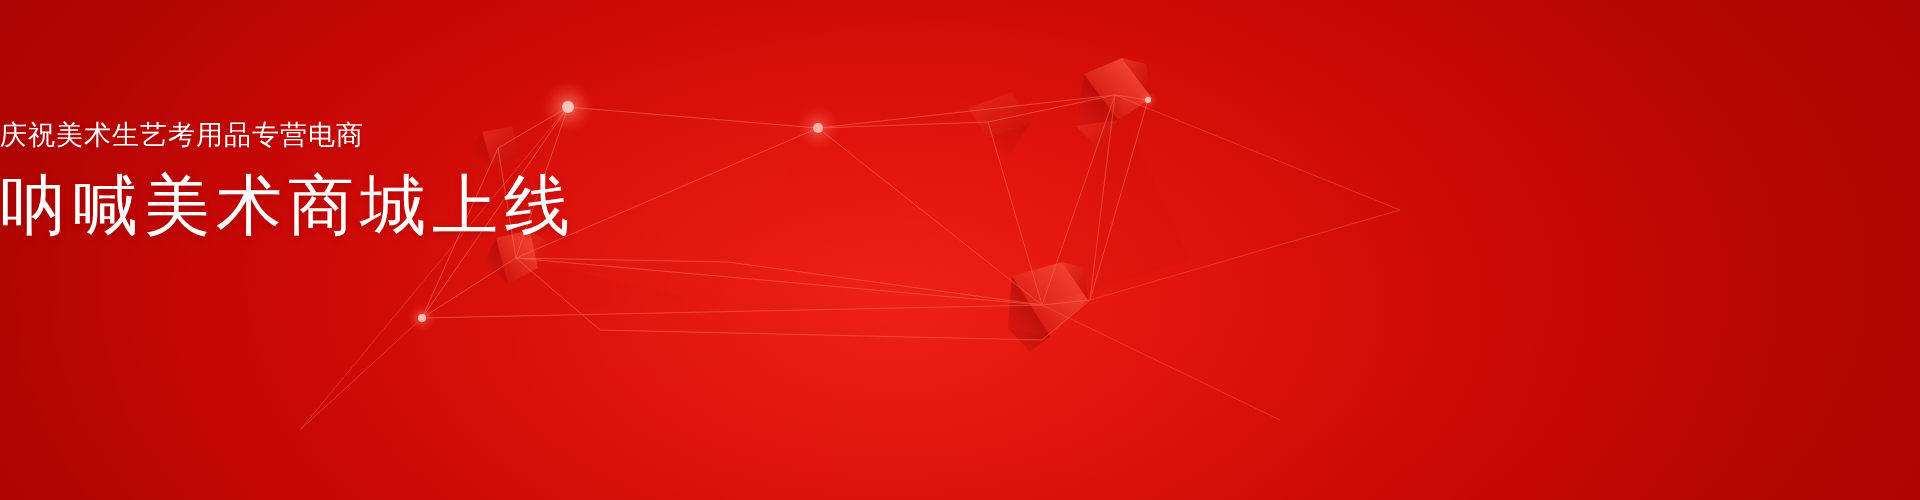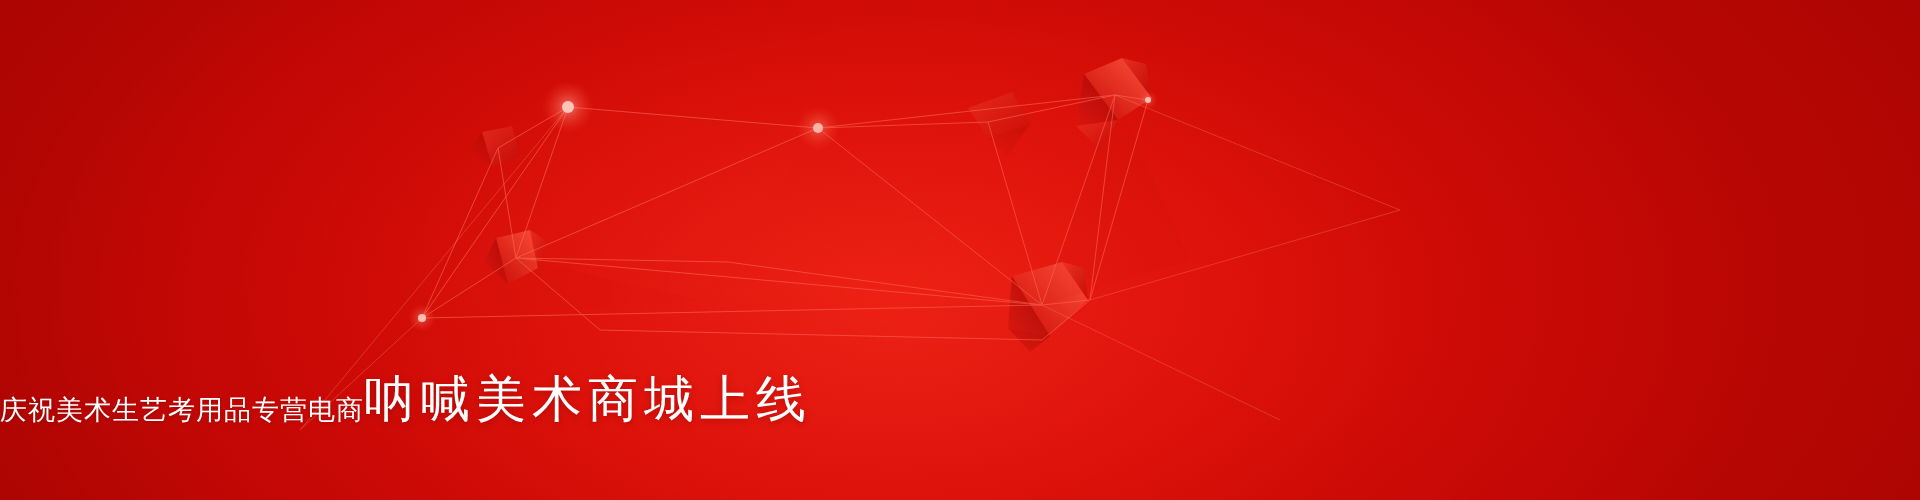--- a/index.html
+++ b/index.html
@@ -29,41 +29,41 @@
   #poly-layer, #line-layer, #node-layer {
     position:absolute; inset:0; width:1920px; height:500px;
   }
 
   .txt-wrap {
     position:absolute;
     left:0; right:0;
     top:0;
     height:424px;
     display:flex;
-    flex-direction:row;
-    align-items:flex-end;
+    flex-direction:column;
+    align-items:flex-start;
     justify-content:flex-start;
     z-index:6;
   }
 
   .subtitle {
     margin-top:122px;
     color:#ffffff;
     font-size:27px;
     letter-spacing:1px;
     line-height:1;
     font-family:"Liberation Sans", sans-serif;
     text-shadow:0 1px 3px rgba(120,0,0,.45);
     white-space:nowrap;
   }
 
   .title {
     margin-top:24px;
     color:#ffffff;
-    font-size:50px;
+    font-size:66px;
     line-height:1;
     letter-spacing:6px;
     font-family:"Liberation Serif", serif;
     font-weight:400;
     text-shadow:0 2px 6px rgba(120,0,0,.4);
     white-space:nowrap;
   }
 
   .btn {
     margin-top:34px;

